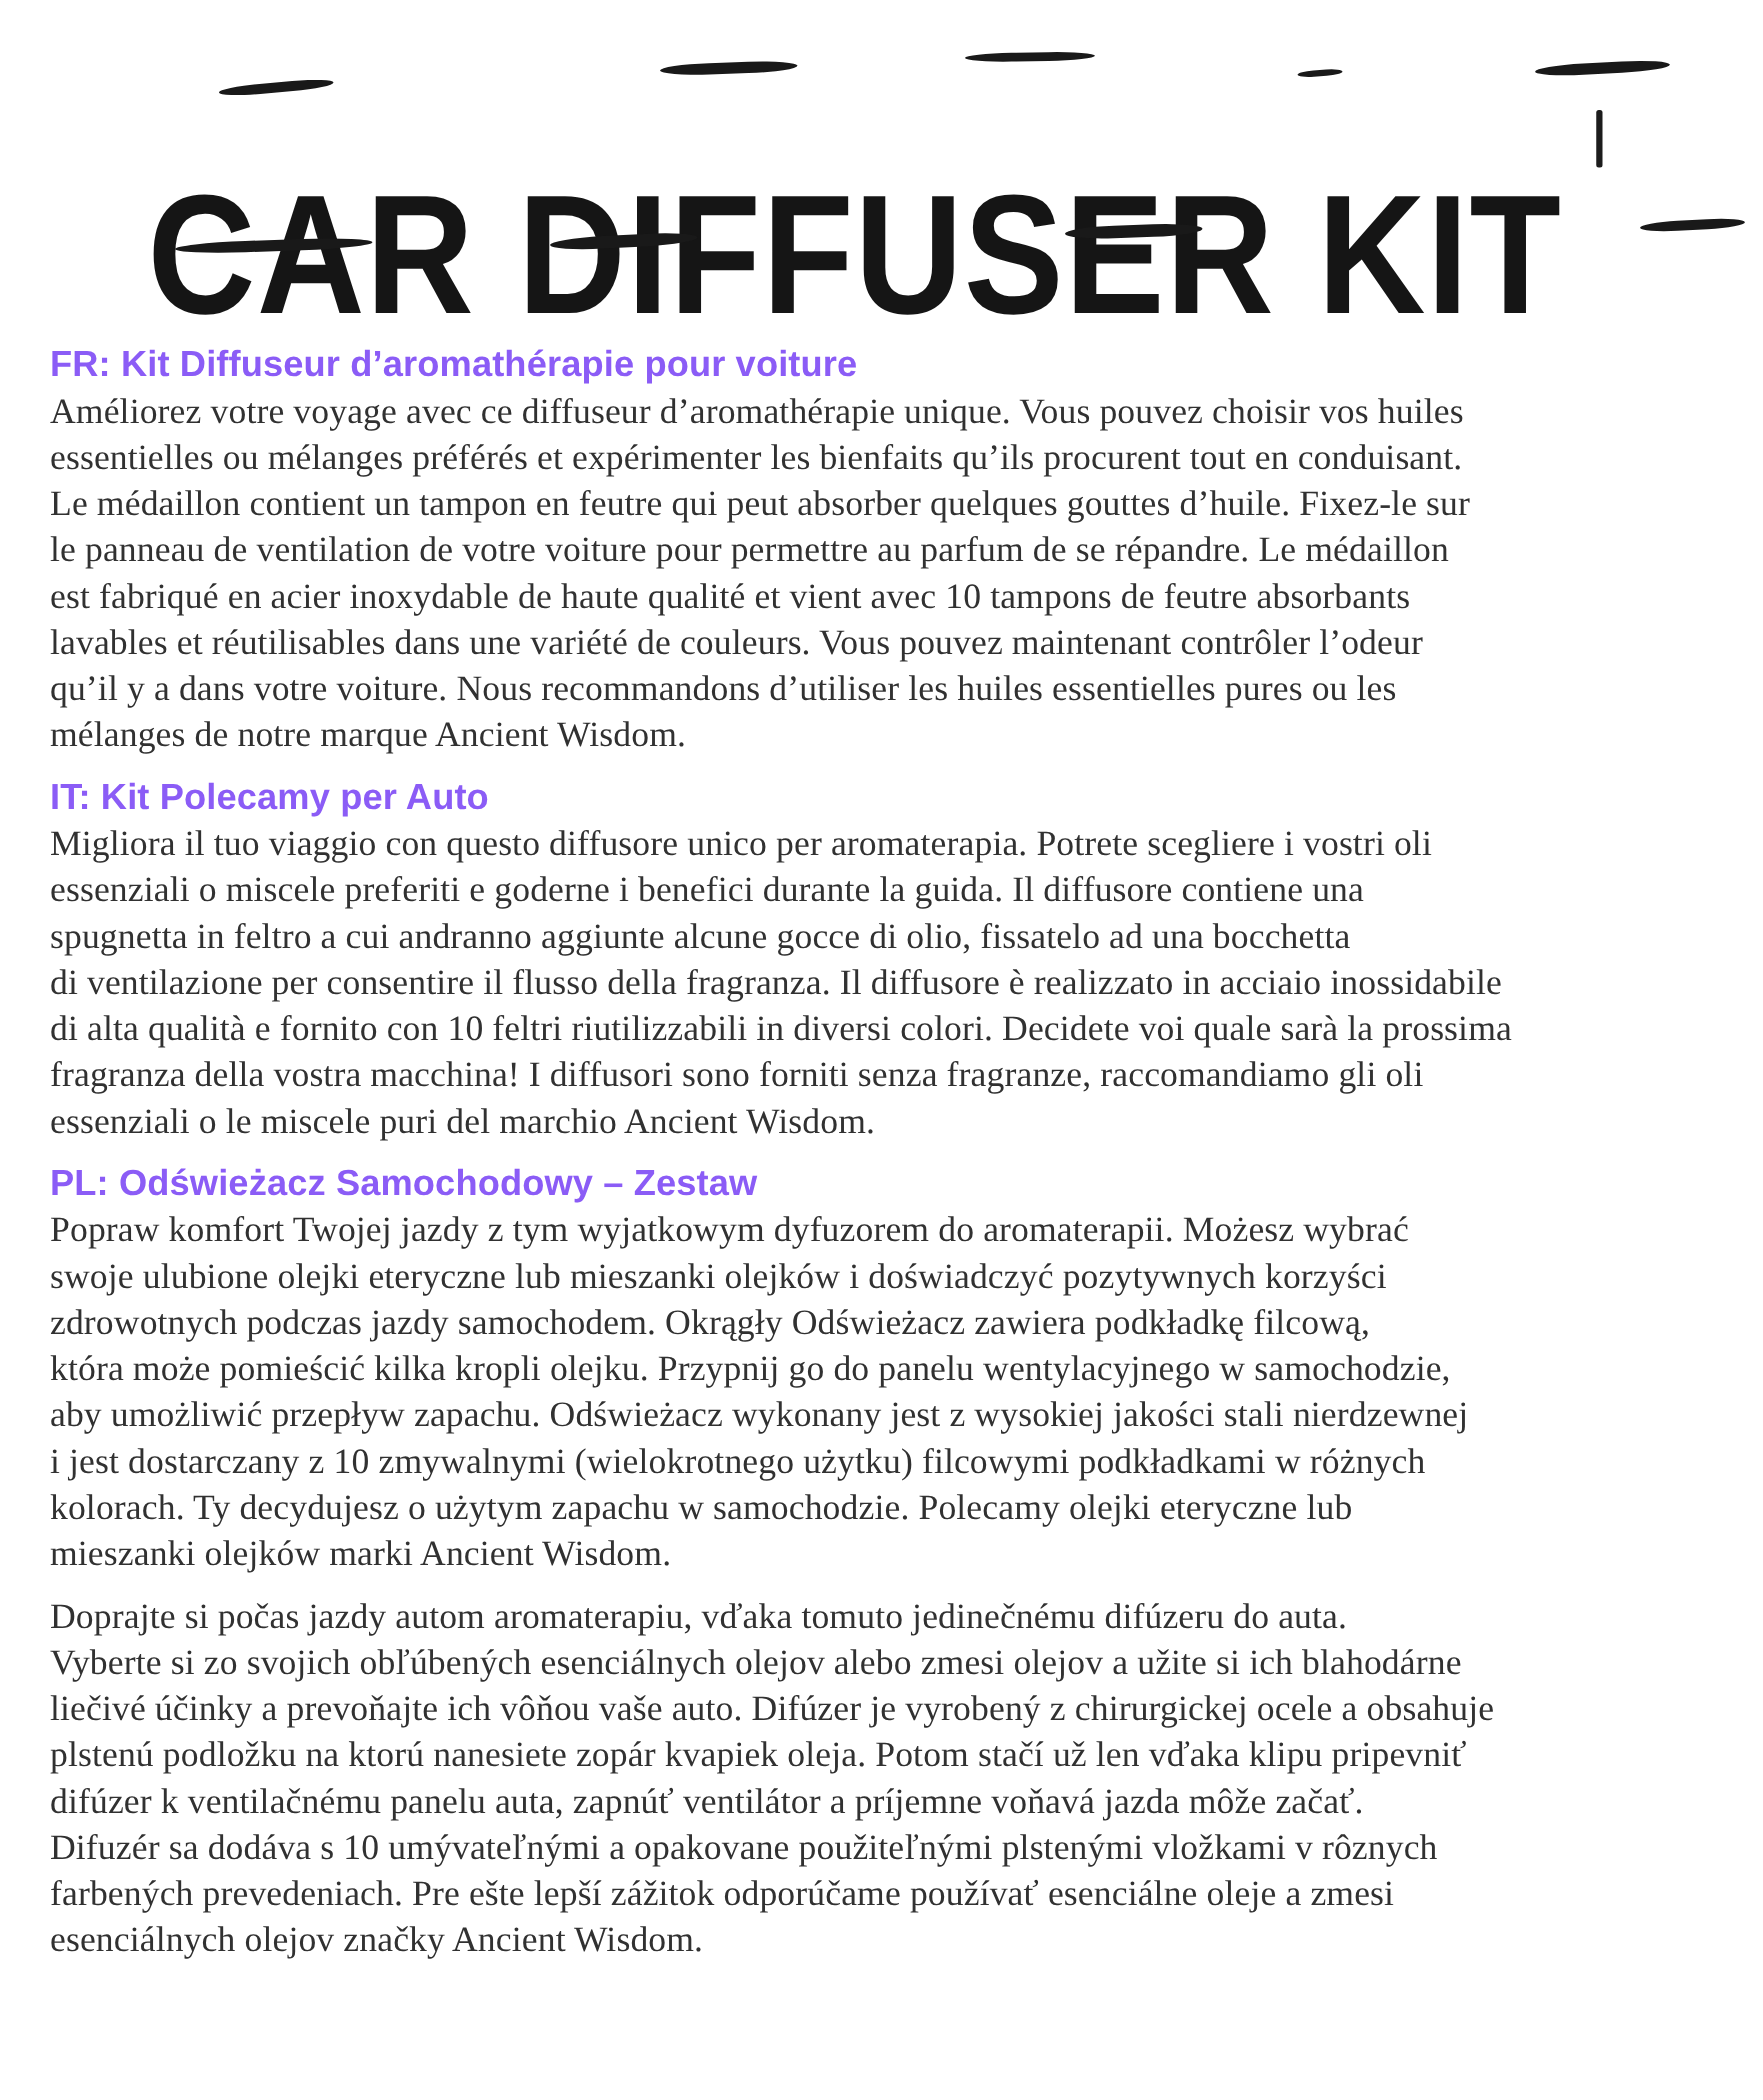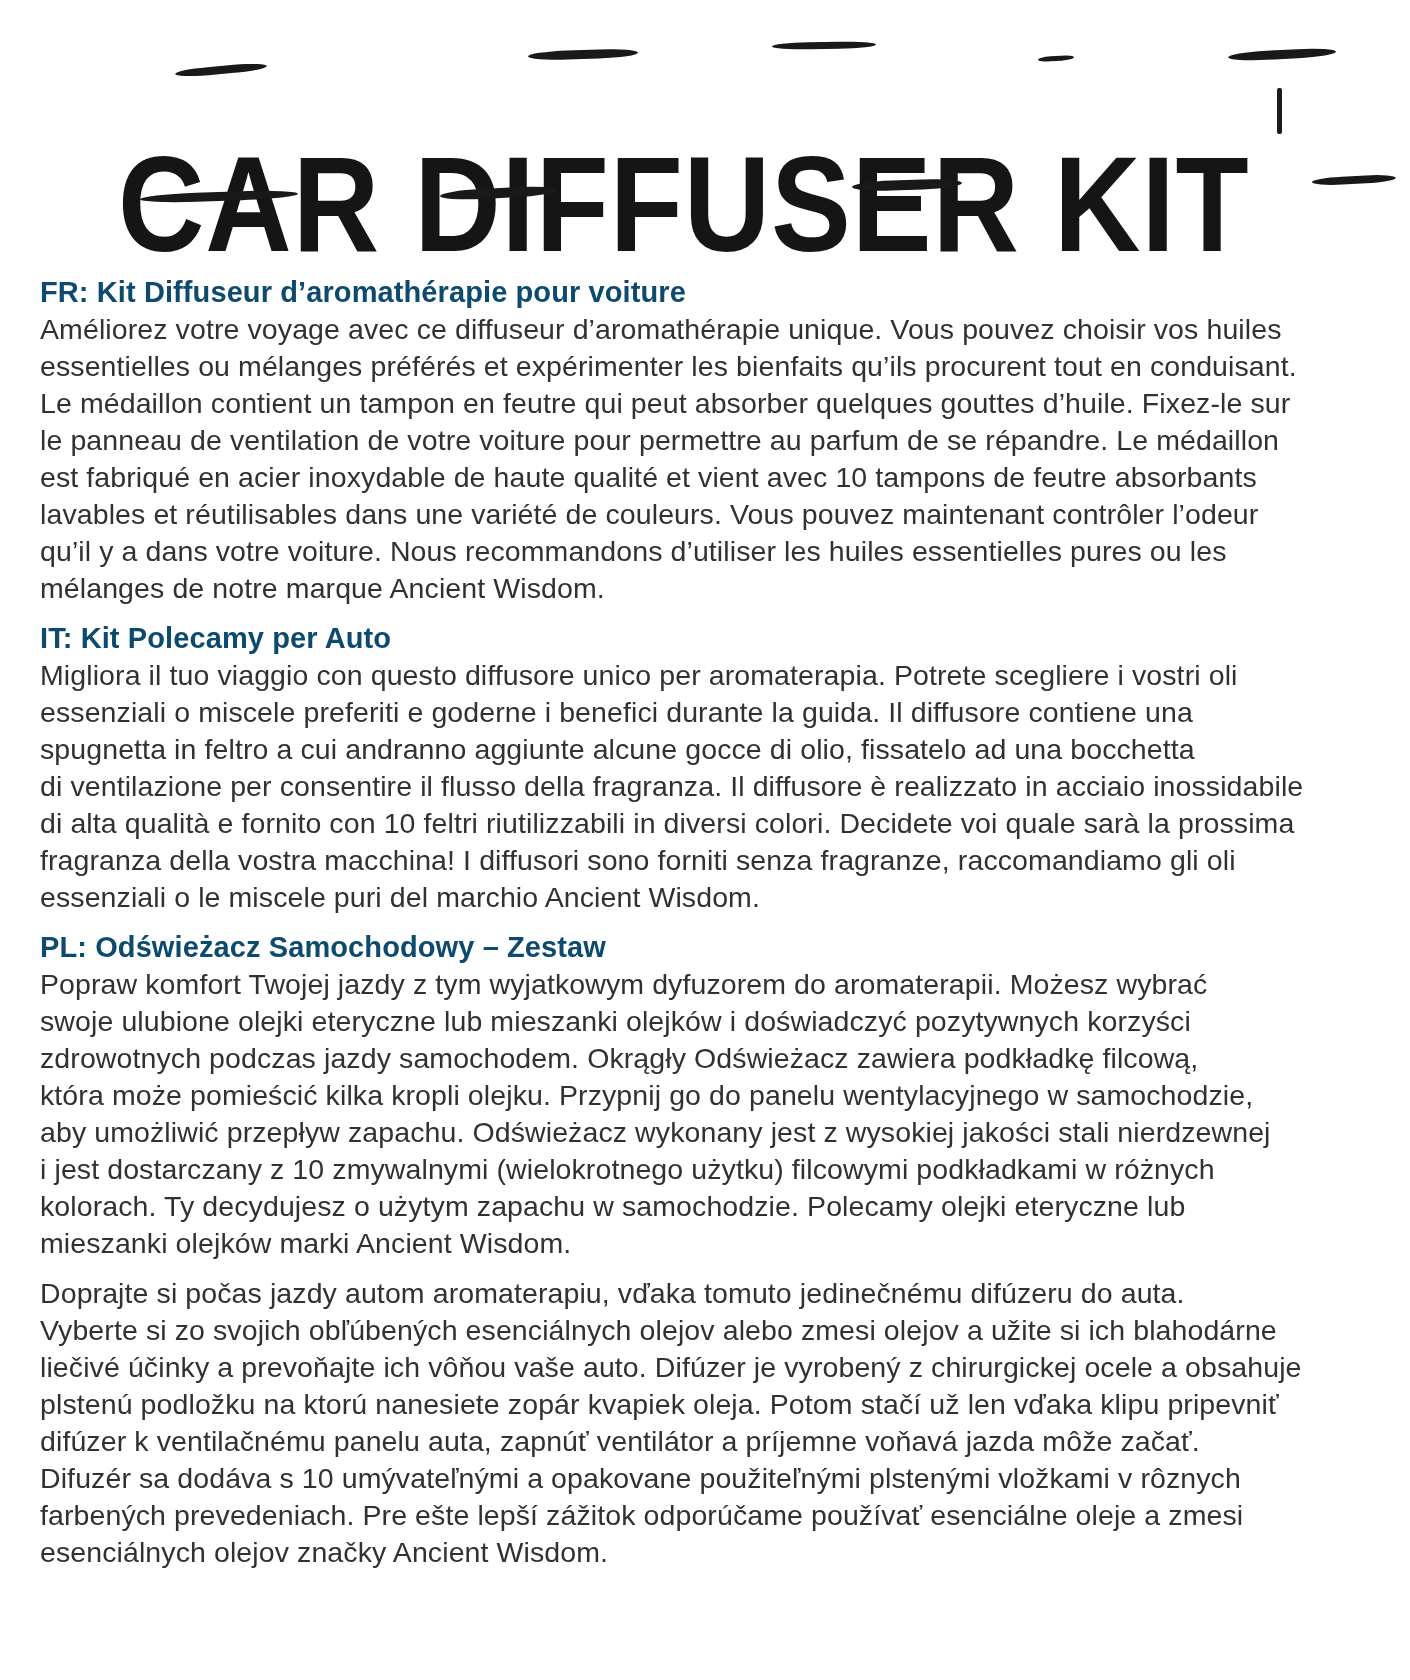--- a/index.html
+++ b/index.html
@@ -64,31 +64,32 @@
     padding: 0 38px 0 40px;
   }
   .section {
     margin: 0 0 13px 0;
   }
   .section-heading {
     margin: 0;
     font-size: 29px;
     line-height: 37px;
     font-weight: bold;
-    color: #0c4a6e;
+    color: #8b5cf6;
     letter-spacing: 0.1px;
   }
   .section-body {
     margin: 0;
     font-size: 28.5px;
     line-height: 37px;
     font-weight: normal;
     color: #313131;
     white-space: pre-line;
     letter-spacing: 0.1px;
+    font-family: Liberation Serif, serif;
   }
 </style>
 </head>
 <body>
 
 <main>
 
   <header class="title-block">
     <h1 class="title-text">CAR DIFFUSER KIT</h1>
     <div class="smudge s-top-1"></div>

